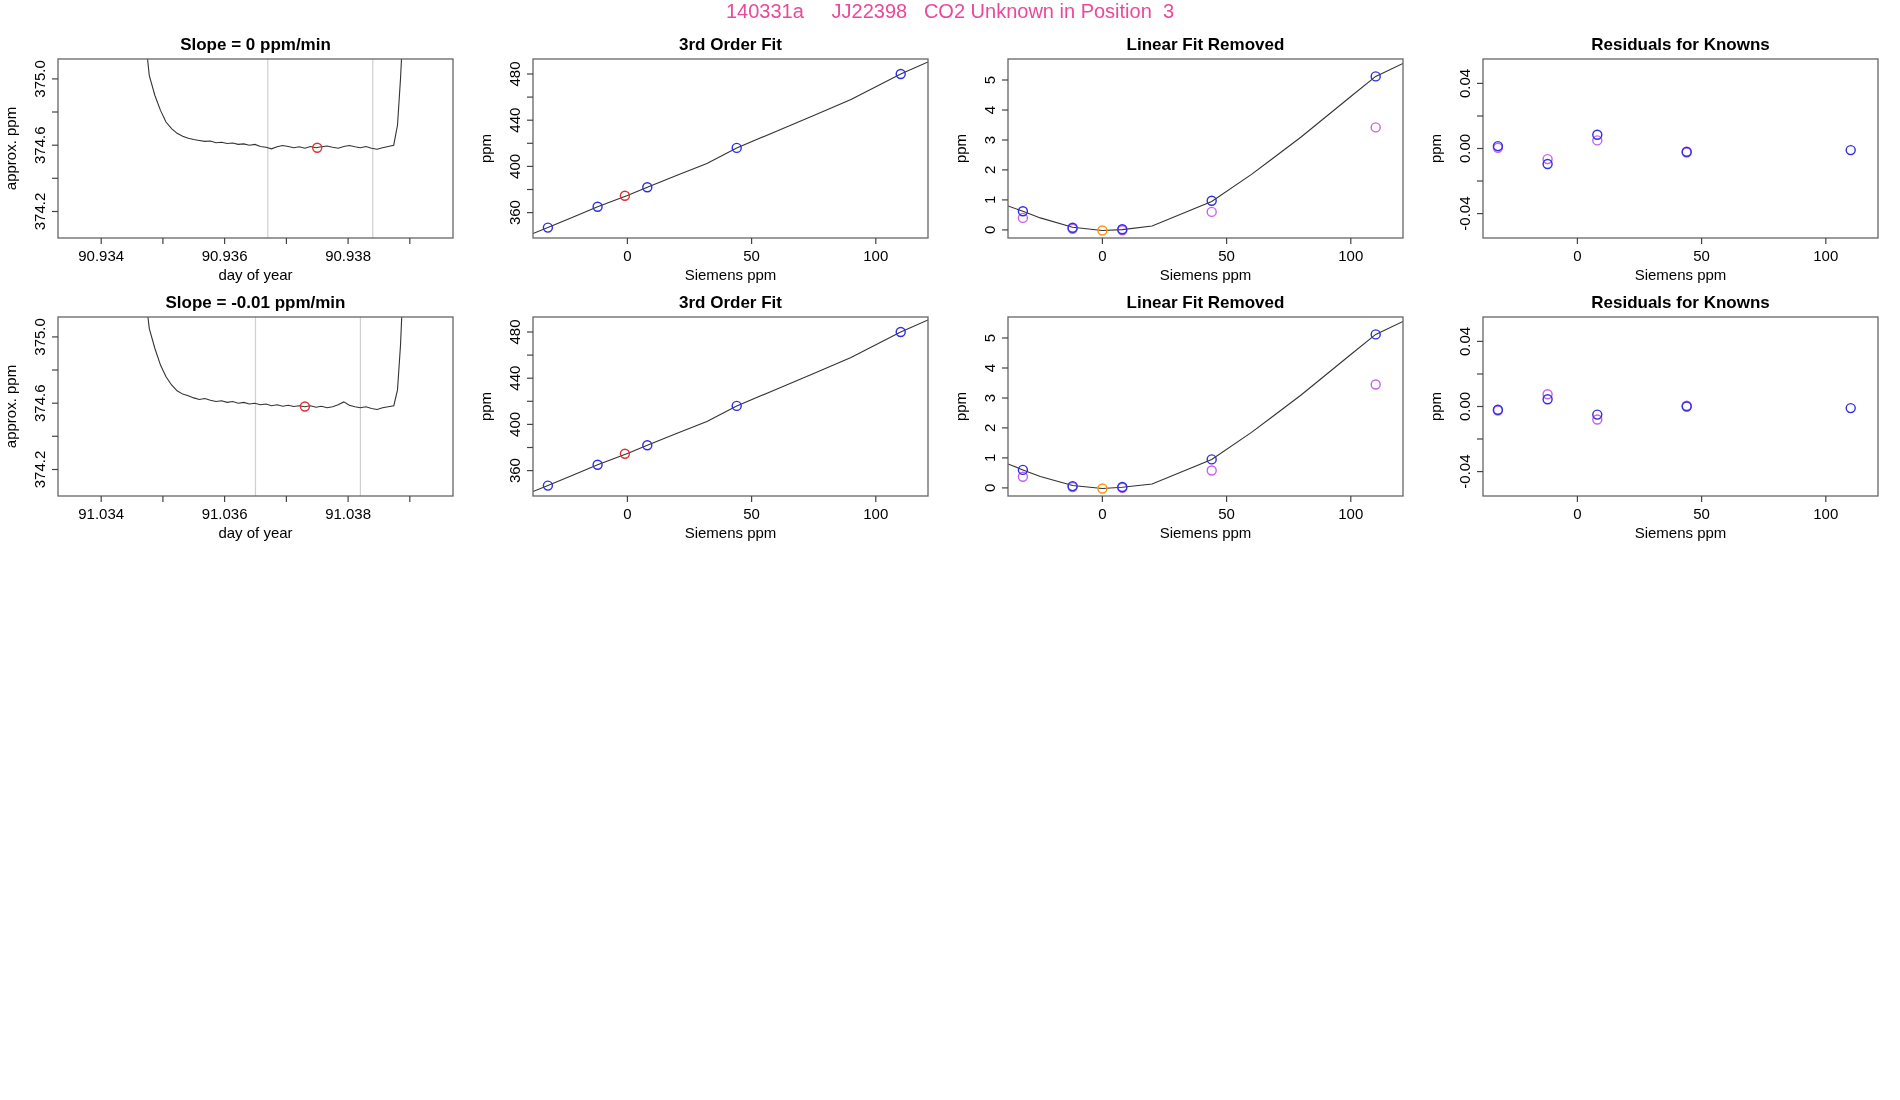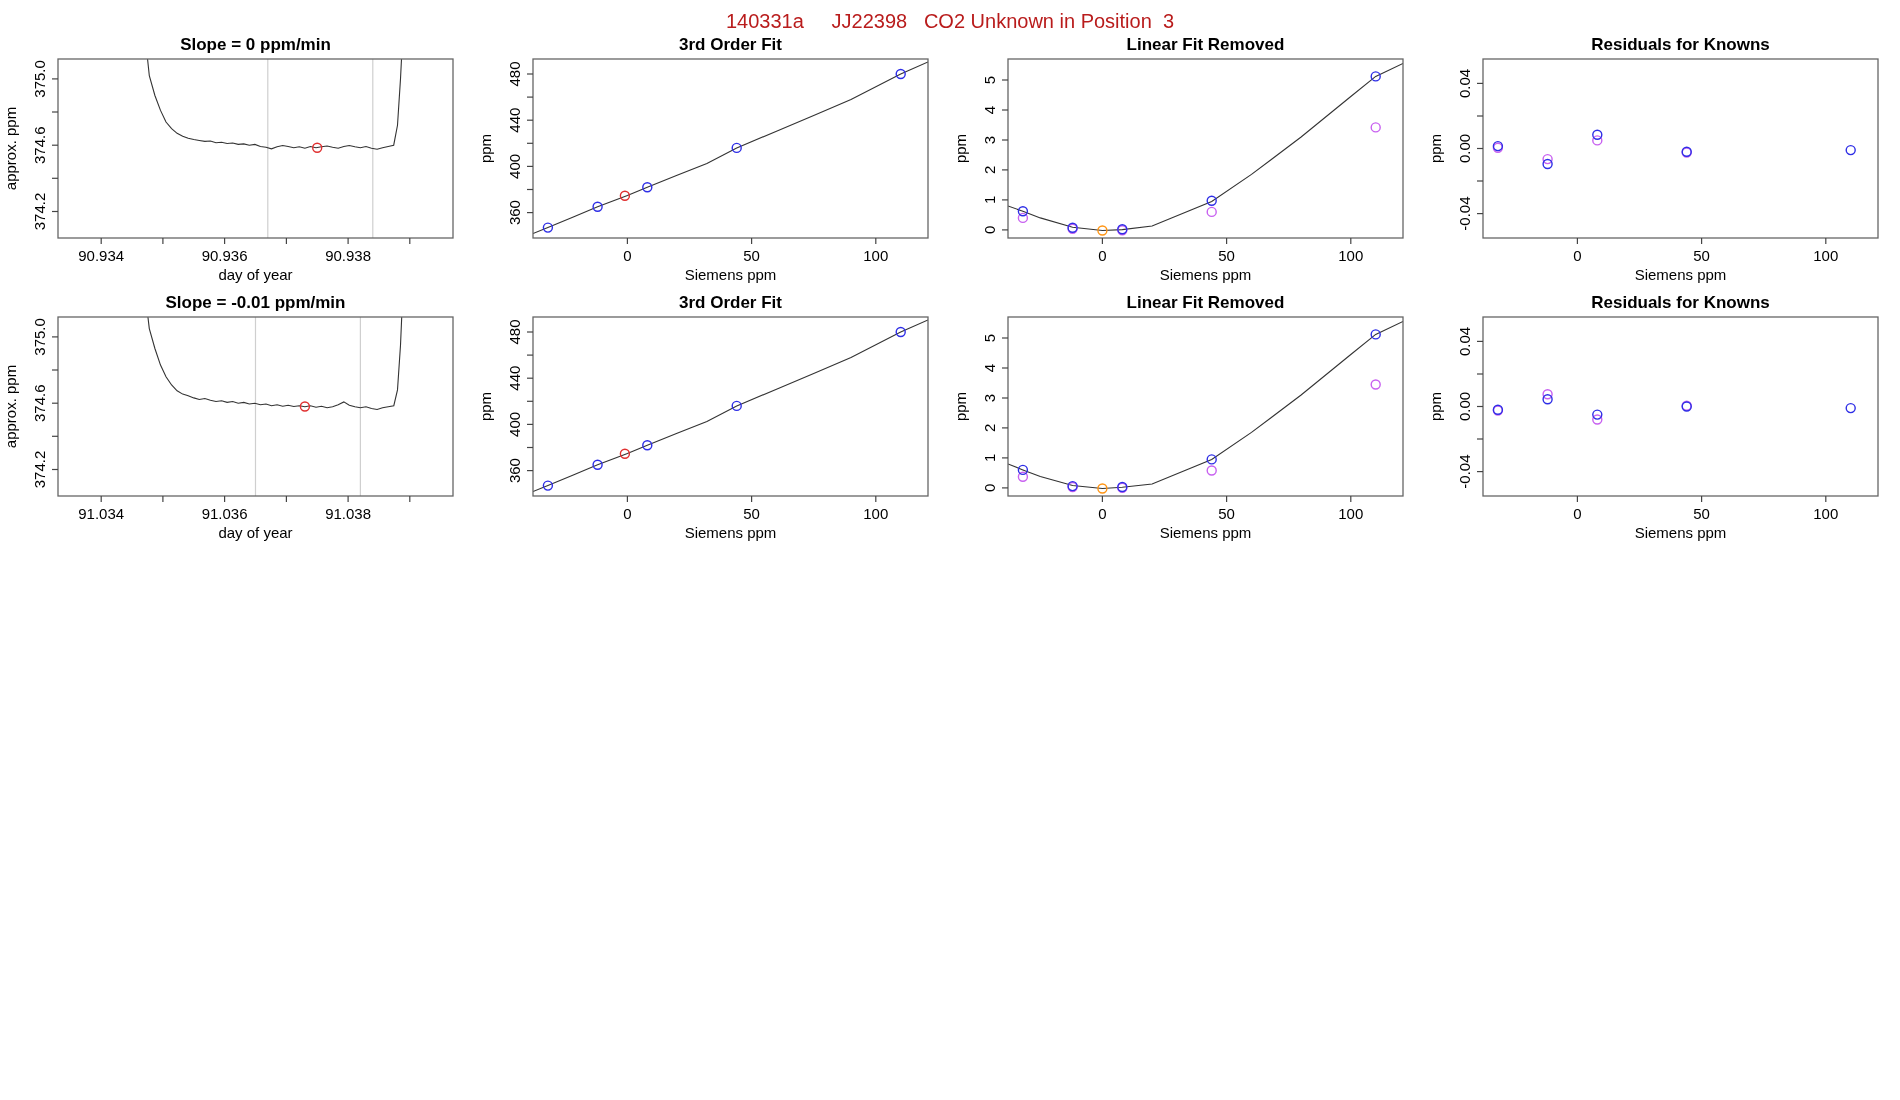--- a/index.html
+++ b/index.html
@@ -1,19 +1,19 @@
 <!DOCTYPE html>
 <html><head>
 <meta charset="utf-8">
 <style>
   html,body{margin:0;padding:0;background:#fff;}
   #canvas{position:relative;width:1900px;height:1100px;background:#ffffff;overflow:hidden;
           font-family:"Liberation Sans",sans-serif;}
-  #main-title{position:absolute;top:10px;left:0;width:1900px;text-align:center;
-              font-size:20px;color:#b91c1c;white-space:pre;}
+  #main-title{position:absolute;top:0;left:0;width:1900px;text-align:center;
+              font-size:20px;color:#ec4899;white-space:pre;}
   .panel{position:absolute;}
   .panel text{font-family:"Liberation Sans",sans-serif;fill:#000;}
   .tick-label{font-size:15px;}
   .panel-title{font-size:17px;font-weight:bold;}
   .axis-label{font-size:15px;}
 </style>
 </head>
 <body>
 
 <div id="canvas">

